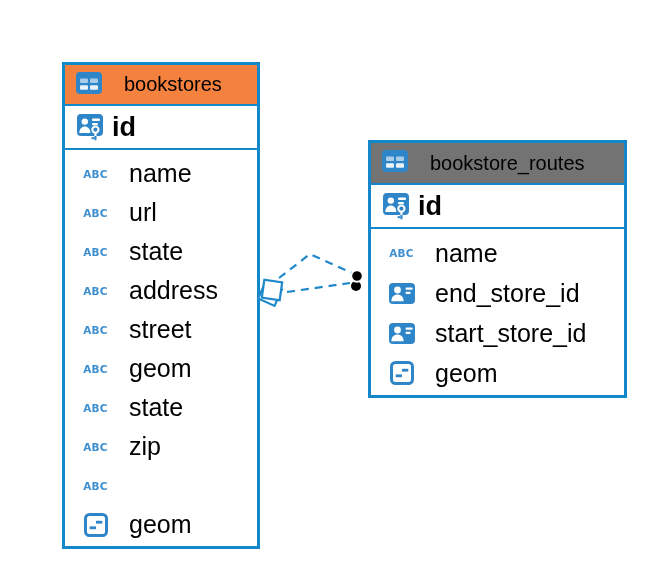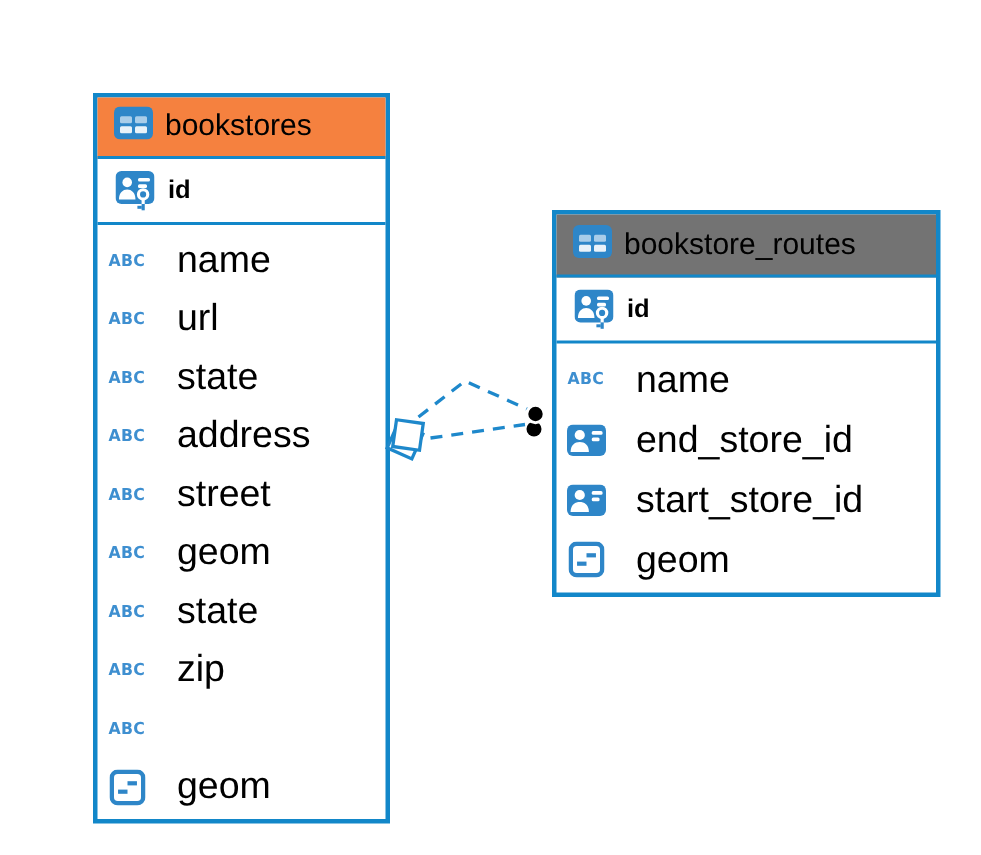--- a/index.html
+++ b/index.html
@@ -16,28 +16,28 @@
   .table{
     position:absolute;background:#fff;border:3px solid var(--blue);box-sizing:border-box;
   }
   #table-bookstores{left:62px;top:62px;width:198px;}
   #table-routes{left:368px;top:140px;width:259px;}
   .table-header{
     display:flex;align-items:center;height:41px;padding-left:11px;
     border-bottom:2px solid var(--blue);box-sizing:border-box;
   }
   #table-routes .table-header{height:42px;}
-  .table-title{font-size:20px;margin-left:8px;white-space:nowrap;}
+  .table-title{font-size:20px;margin-left:22px;white-space:nowrap;}
   .pk-row{
     display:flex;align-items:center;height:44px;padding-left:9px;
     border-bottom:2px solid var(--blue);box-sizing:border-box;
   }
-  .pk-label{font-size:17px;font-weight:700;margin-left:7px;}
+  .pk-label{font-size:27px;font-weight:700;margin-left:7px;}
   .cols{padding:4px 0 2px 0;}
-  .row{display:flex;align-items:center;height:39px;padding-left:4px;box-sizing:border-box;}
+  .row{display:flex;align-items:center;height:39px;padding-left:15px;box-sizing:border-box;}
   #table-routes .row{height:40px;}
   .icon-cell{width:31px;display:flex;align-items:center;justify-content:center;flex:none;}
   .row-label{font-size:25px;margin-left:18px;white-space:nowrap;}
   .abc{
     font-family:"DejaVu Sans",sans-serif;font-weight:700;font-size:10.5px;
     color:var(--abc-blue);letter-spacing:0.2px;transform:scaleY(1.05);
   }
   .connector{position:absolute;left:0;top:0;z-index:5;pointer-events:none;}
   .dash{fill:none;stroke:var(--line-blue);stroke-width:2.2;stroke-dasharray:8 6;}
   .marker-square{fill:#fff;stroke:var(--line-blue);stroke-width:2.2;}

